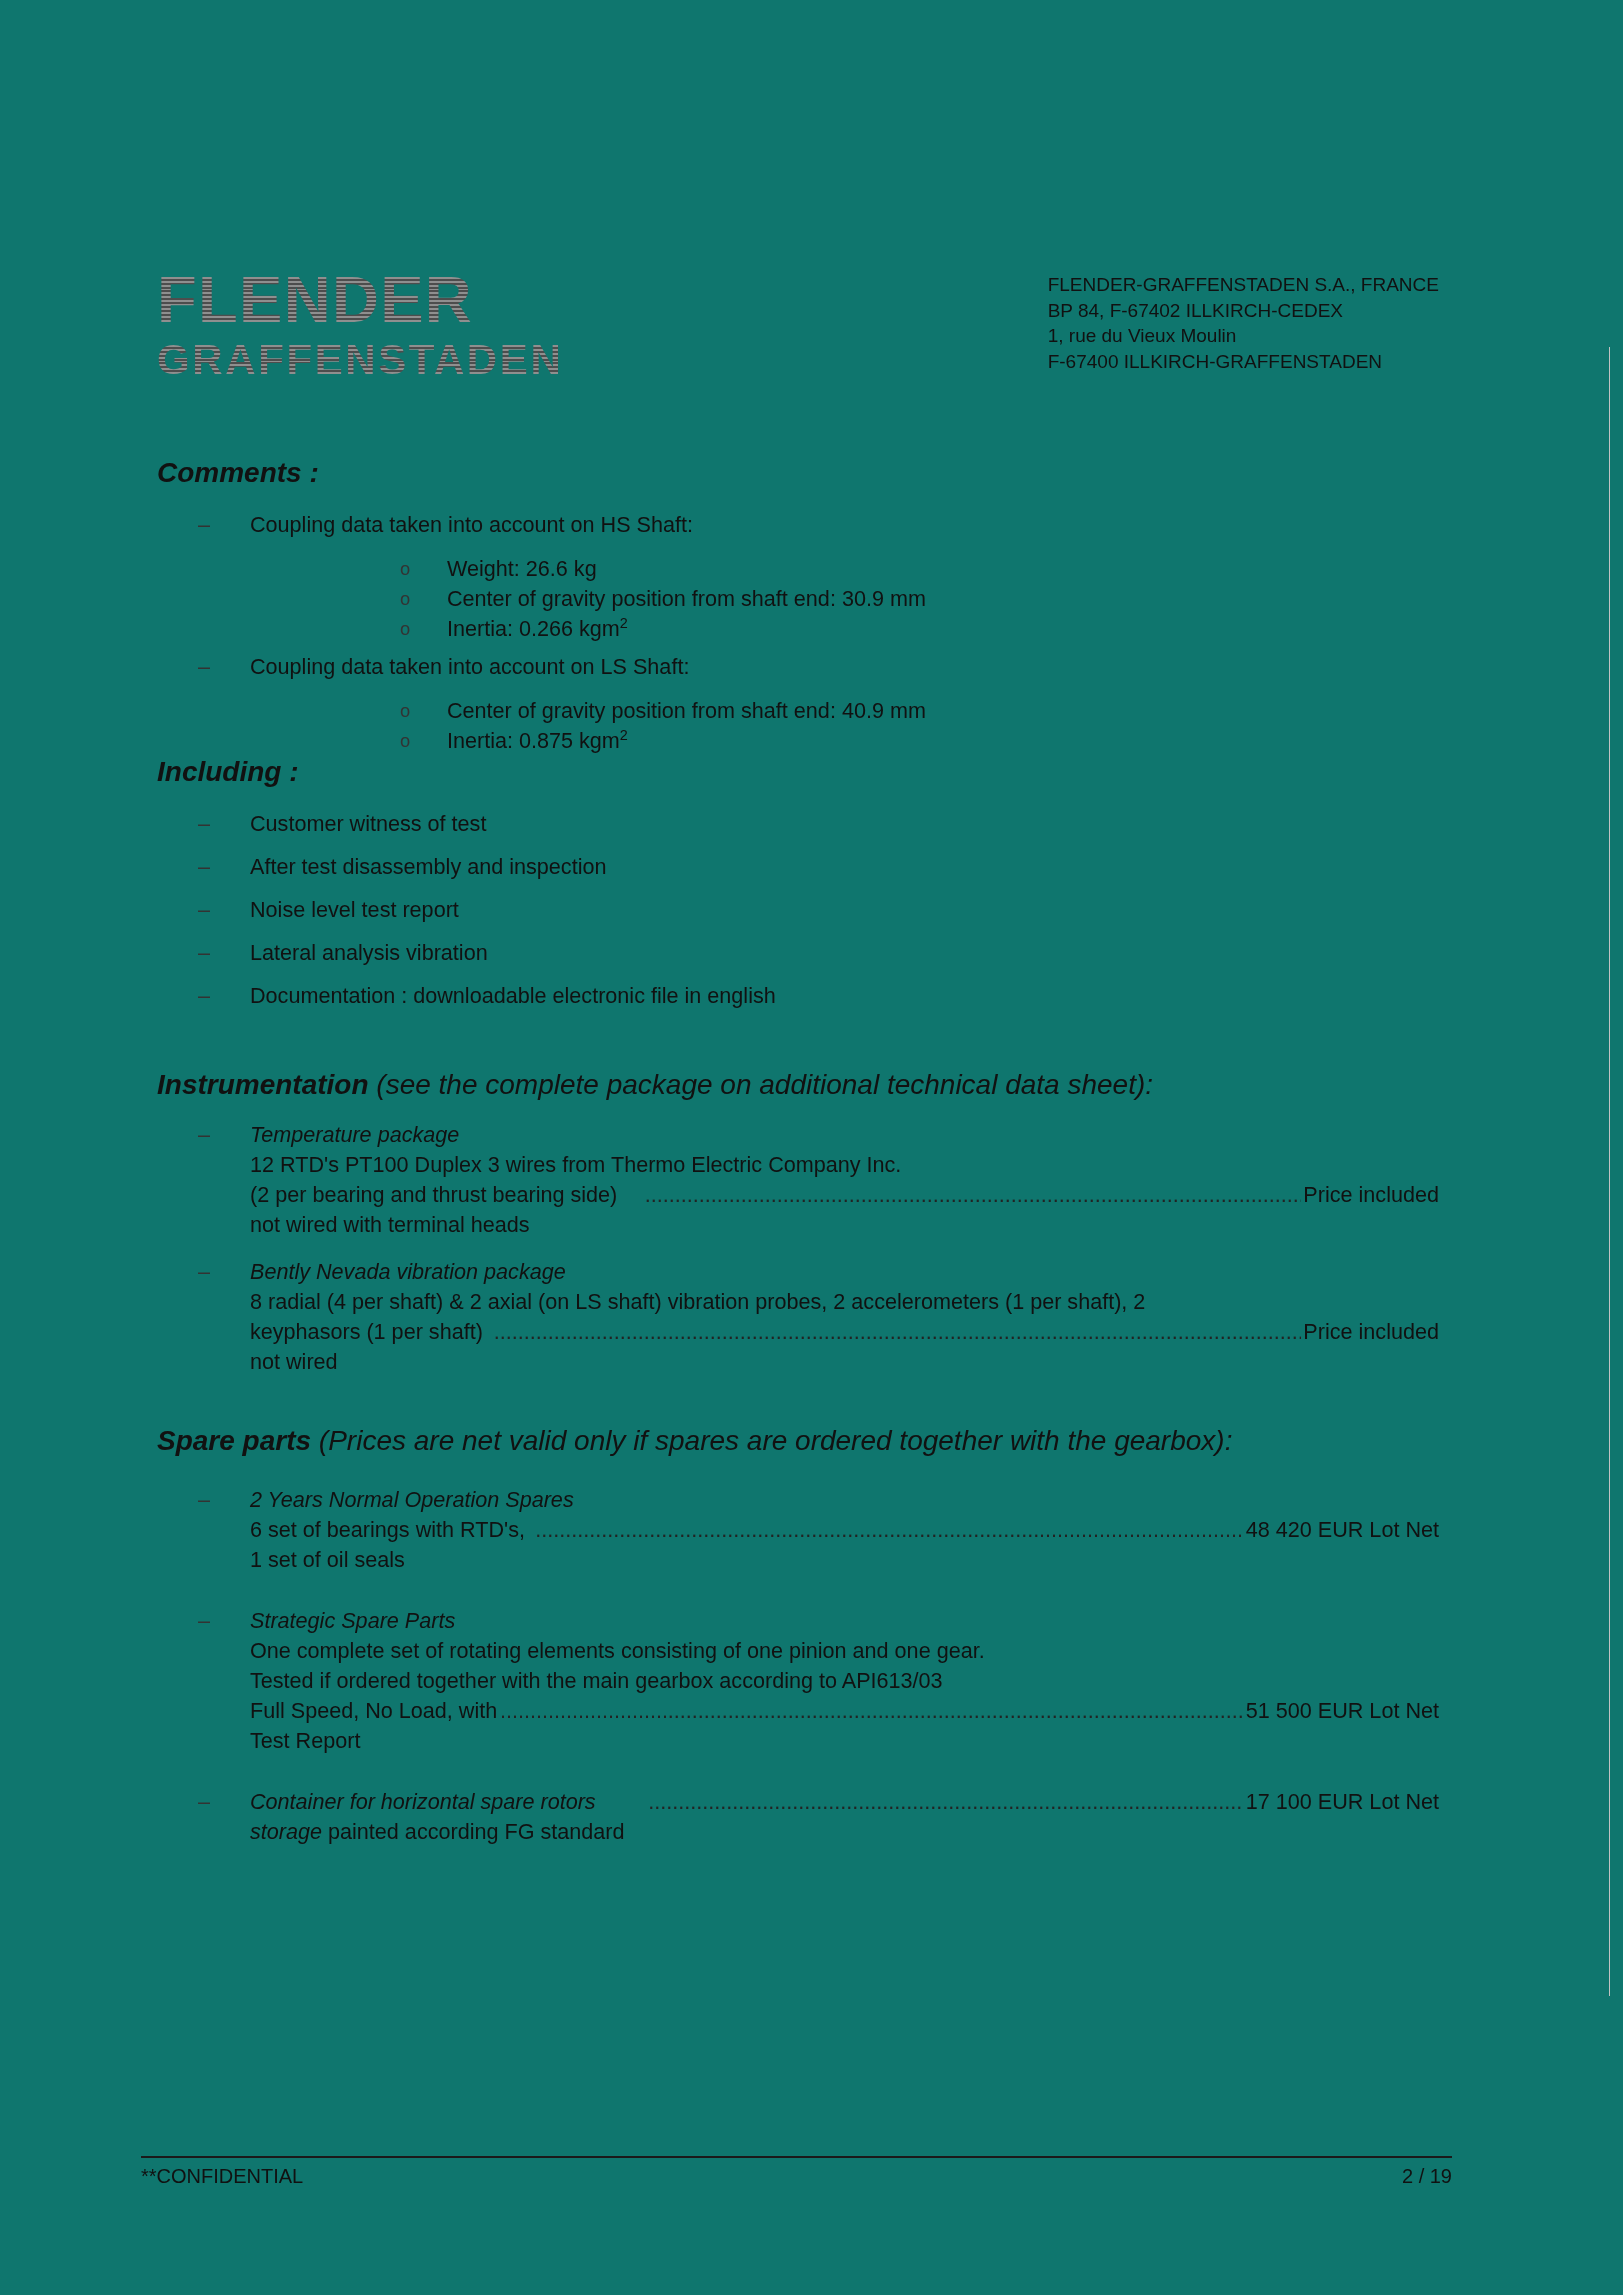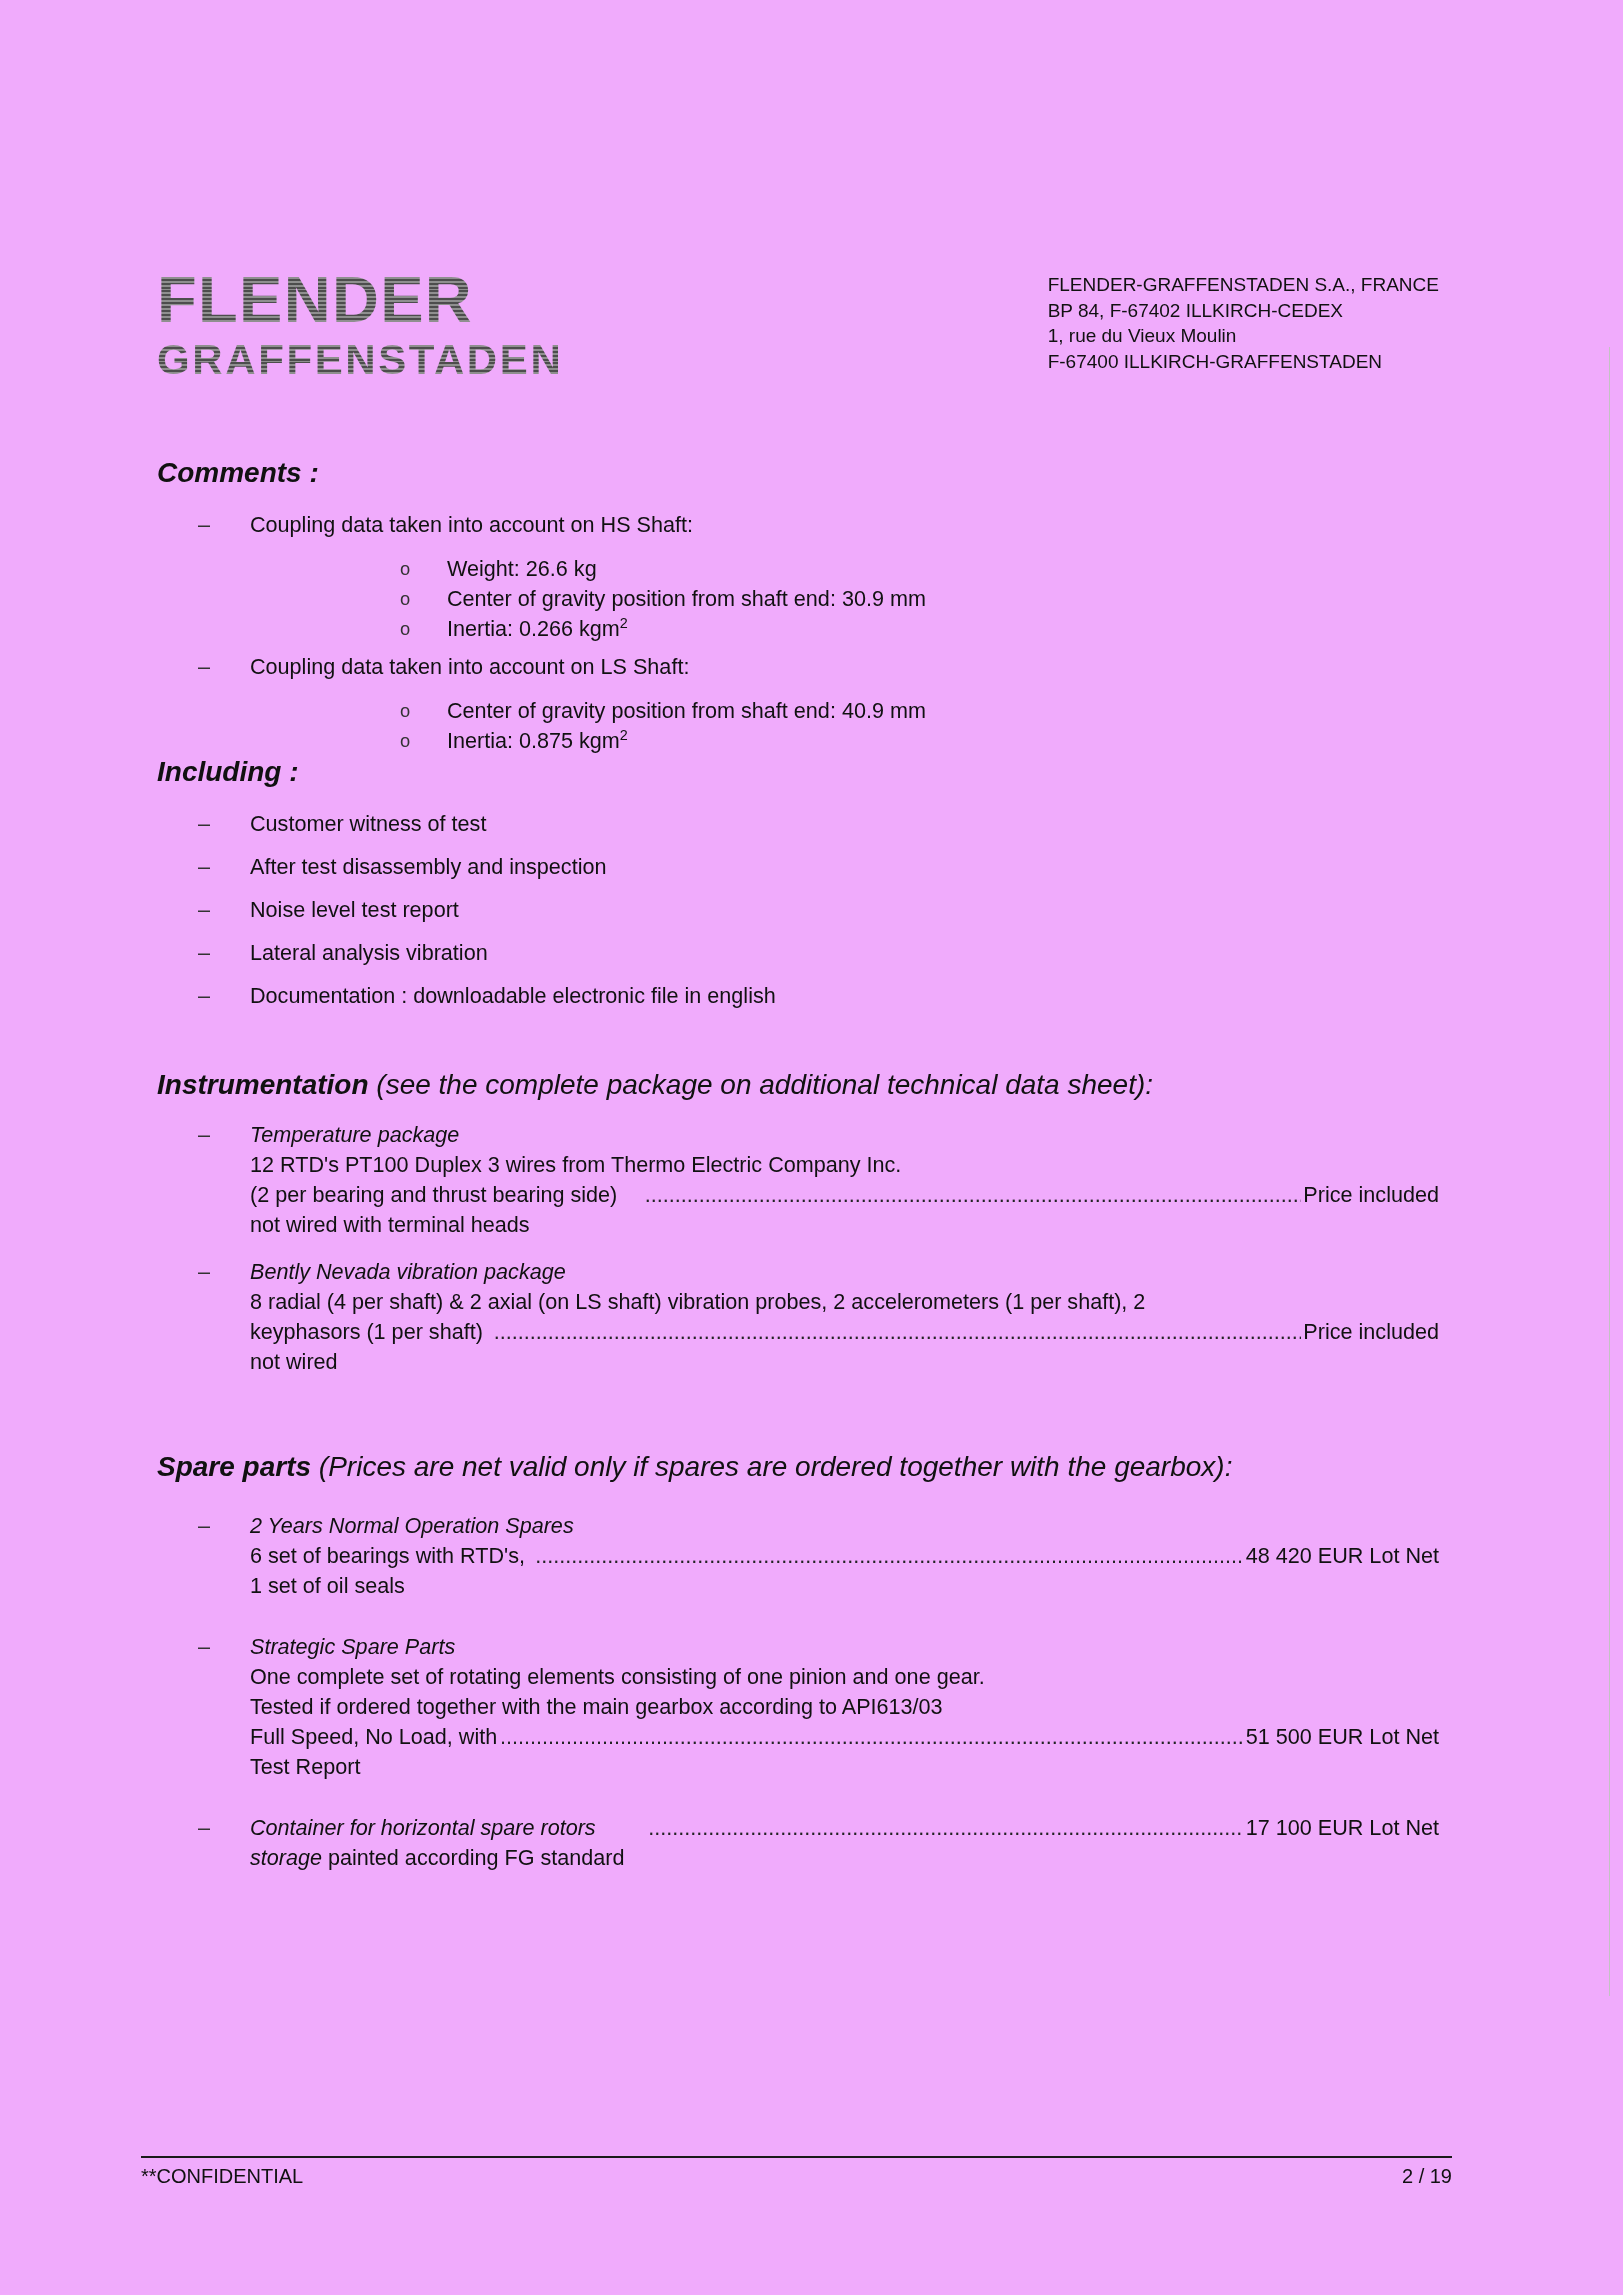--- a/index.html
+++ b/index.html
@@ -1,20 +1,20 @@
 <!DOCTYPE html>
 <html style="font-size:10.5px"><head>
 <meta charset="utf-8">
 <style>
   html, body { margin: 0; padding: 0; background: #ffffff; }
   .page {
     position: relative;
     width: 1623px;
     height: 2295px;
-    background: #f0abfc;
+    background: #0f766e;
     font-family: "Liberation Sans", sans-serif;
     color: #111111;
     overflow: hidden;
   }
   .content {
     position: absolute;
     left: 157px;
     top: 267px;
     width: 1282px;
   }
@@ -94,21 +94,21 @@
   .coupling-block2 { margin-top: 7.9px; }
 
   .sec-including { }
   .sec-including .section-heading { margin-bottom: 22px; }
   .sec-including .dash-item { margin-bottom: 13px; }
 
   .sec-instrumentation { margin-top: 58px; }
   .sec-instrumentation .section-heading { margin-bottom: 19.6px; }
   .inst-item { margin-bottom: 17px; }
 
-  .sec-spares { margin-top: 74px; }
+  .sec-spares { margin-top: 48px; }
   .sec-spares .section-heading { margin-bottom: 29px; }
   .spare-item { margin-bottom: 31px; }
 
   
   .footer {
     position: absolute;
     left: 141px;
     right: 171px;
     top: 2156px;
     border-top: 2.6px solid #1a1a1a;

